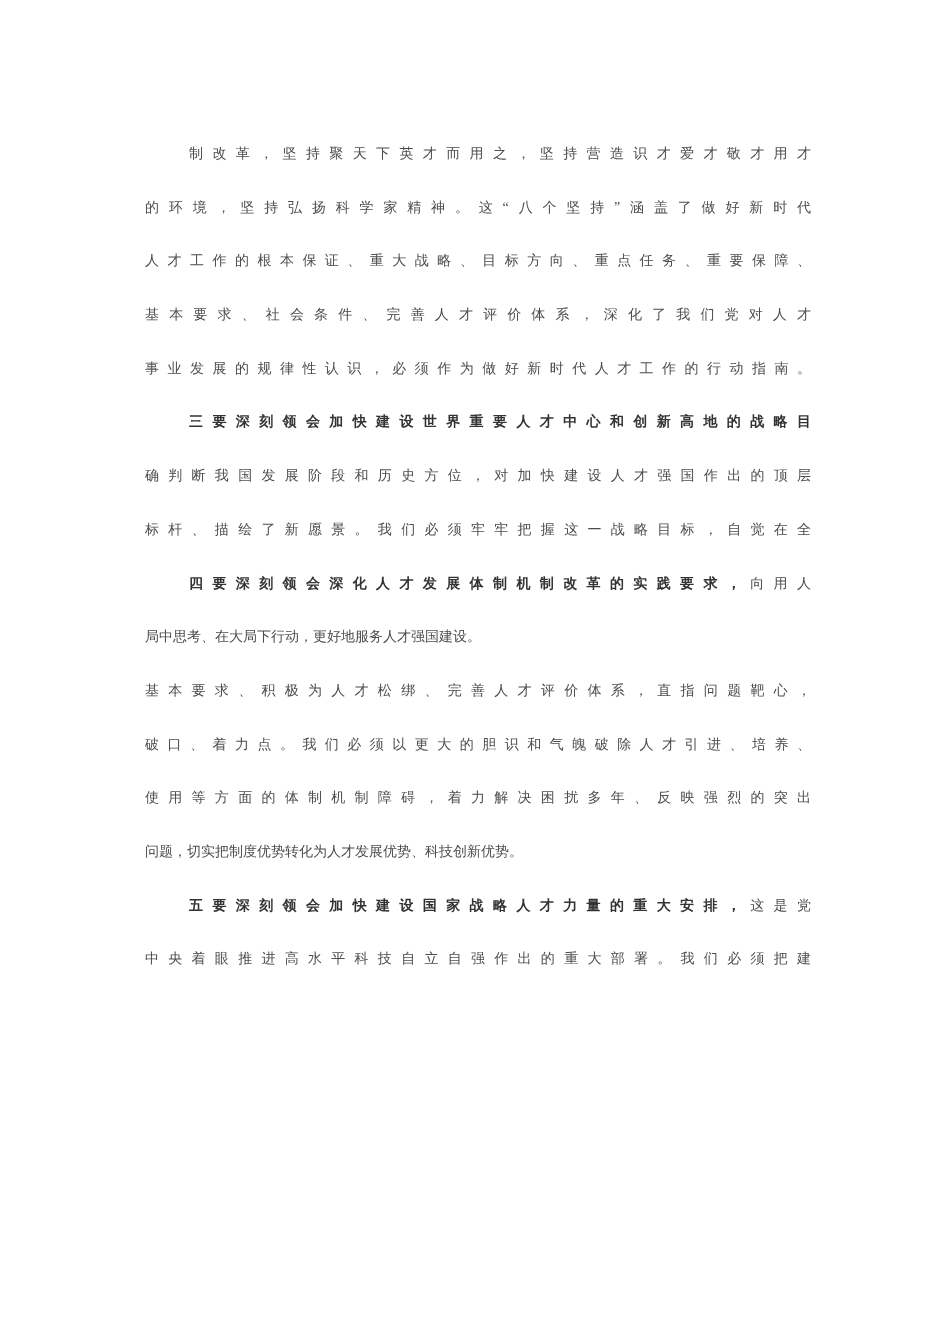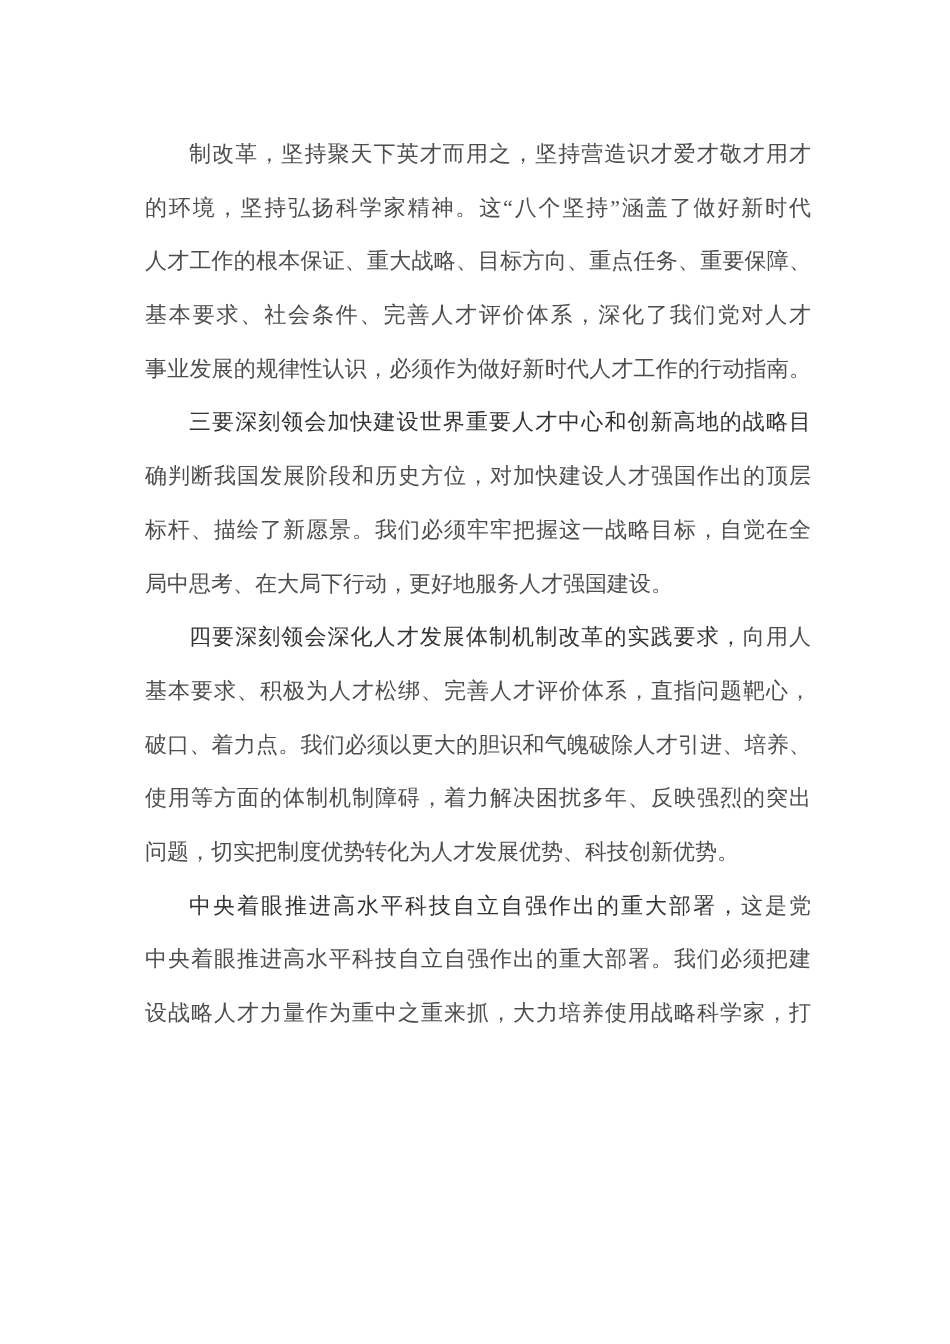--- a/index.html
+++ b/index.html
@@ -14,53 +14,52 @@
     background: #ffffff;
     box-sizing: border-box;
     padding: 127px 139px 0 145px;
     font-family: "Liberation Serif", serif;
     overflow: hidden;
   }
   .line {
     display: block;
     height: 53.7px;
     line-height: 53.7px;
-    font-size: 22px;
+    font-size: 14px;
     color: #4d4d4d;
     text-align: justify;
     text-align-last: justify;
     text-justify: inter-character;
     -moz-text-align-last: justify;
   }
   .line.short {
     text-align-last: left;
     -moz-text-align-last: left;
   }
   .line.ind {
     text-indent: 44px;
   }
   .b {
-    font-weight: 400;
+    font-weight: 700;
     color: #333333;
   }
 </style>
 </head>
 <body>
 
 <div class="page">
   <div class="line ind"><span class="b"></span><span>制改革，坚持聚天下英才而用之，坚持营造识才爱才敬才用才</span></div>
   <div class="line"><span class="b"></span><span>的环境，坚持弘扬科学家精神。这“八个坚持”涵盖了做好新时代</span></div>
   <div class="line"><span class="b"></span><span>人才工作的根本保证、重大战略、目标方向、重点任务、重要保障、</span></div>
   <div class="line"><span class="b"></span><span>基本要求、社会条件、完善人才评价体系，深化了我们党对人才</span></div>
   <div class="line"><span class="b"></span><span>事业发展的规律性认识，必须作为做好新时代人才工作的行动指南。</span></div>
   <div class="line ind"><span class="b">三要深刻领会加快建设世界重要人才中心和创新高地的战略目</span><span></span></div>
   <div class="line"><span class="b"></span><span>确判断我国发展阶段和历史方位，对加快建设人才强国作出的顶层</span></div>
   <div class="line"><span class="b"></span><span>标杆、描绘了新愿景。我们必须牢牢把握这一战略目标，自觉在全</span></div>
+  <div class="line ind"><span class="b">四要深刻领会深化人才发展体制机制改革的实践要求，</span><span>向用人</span></div>
   <div class="line short"><span class="b"></span><span>局中思考、在大局下行动，更好地服务人才强国建设。</span></div>
-  <div class="line ind"><span class="b">四要深刻领会深化人才发展体制机制改革的实践要求，</span><span>向用人</span></div>
   <div class="line"><span class="b"></span><span>基本要求、积极为人才松绑、完善人才评价体系，直指问题靶心，</span></div>
   <div class="line"><span class="b"></span><span>破口、着力点。我们必须以更大的胆识和气魄破除人才引进、培养、</span></div>
   <div class="line"><span class="b"></span><span>使用等方面的体制机制障碍，着力解决困扰多年、反映强烈的突出</span></div>
   <div class="line short"><span class="b"></span><span>问题，切实把制度优势转化为人才发展优势、科技创新优势。</span></div>
-  <div class="line ind"><span class="b">中央着眼推进高水平科技自立自强作出的重大部署，</span><span>这是党</span></div>
+  <div class="line ind"><span class="b">五要深刻领会加快建设国家战略人才力量的重大安排，</span><span>这是党</span></div>
   <div class="line"><span class="b"></span><span>中央着眼推进高水平科技自立自强作出的重大部署。我们必须把建</span></div>
-  <div class="line"><span class="b"></span><span>设战略人才力量作为重中之重来抓，大力培养使用战略科学家，打</span></div>
 </div>
 
 </body></html>

